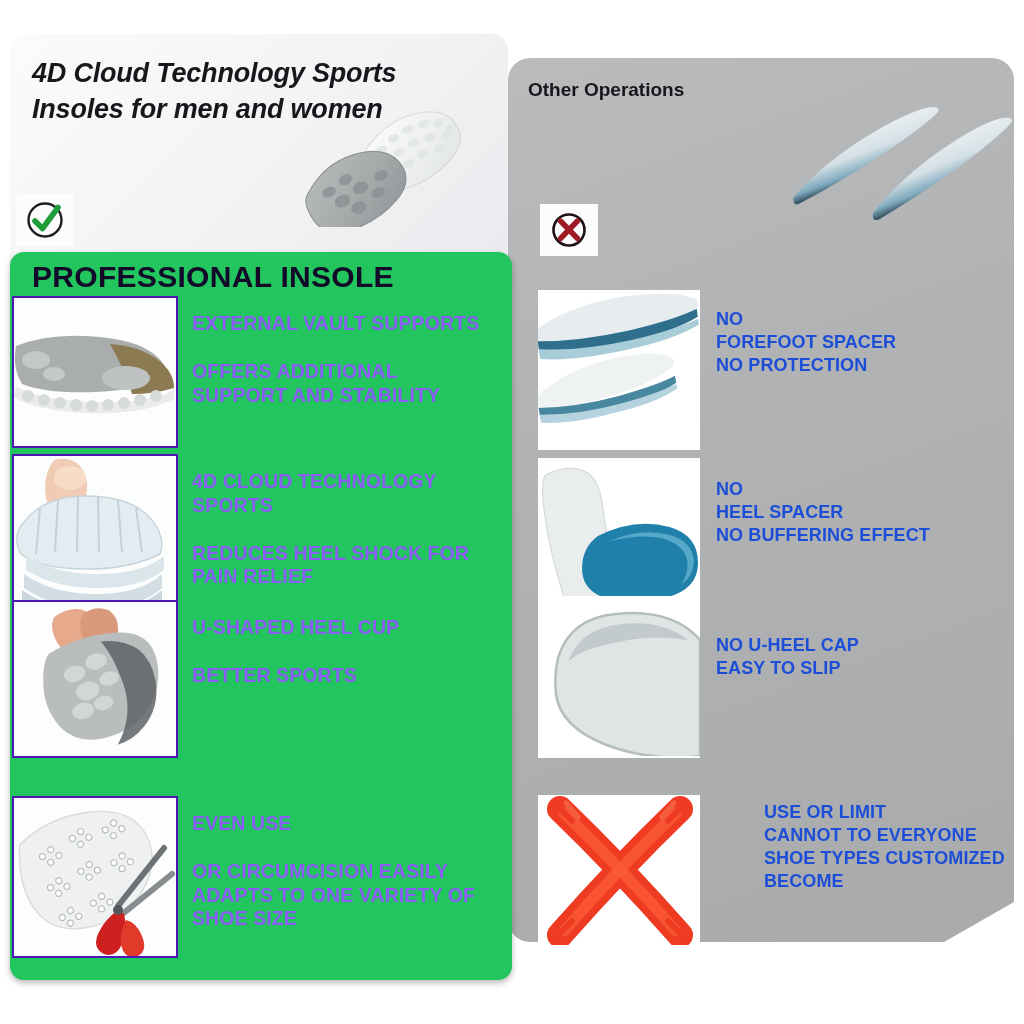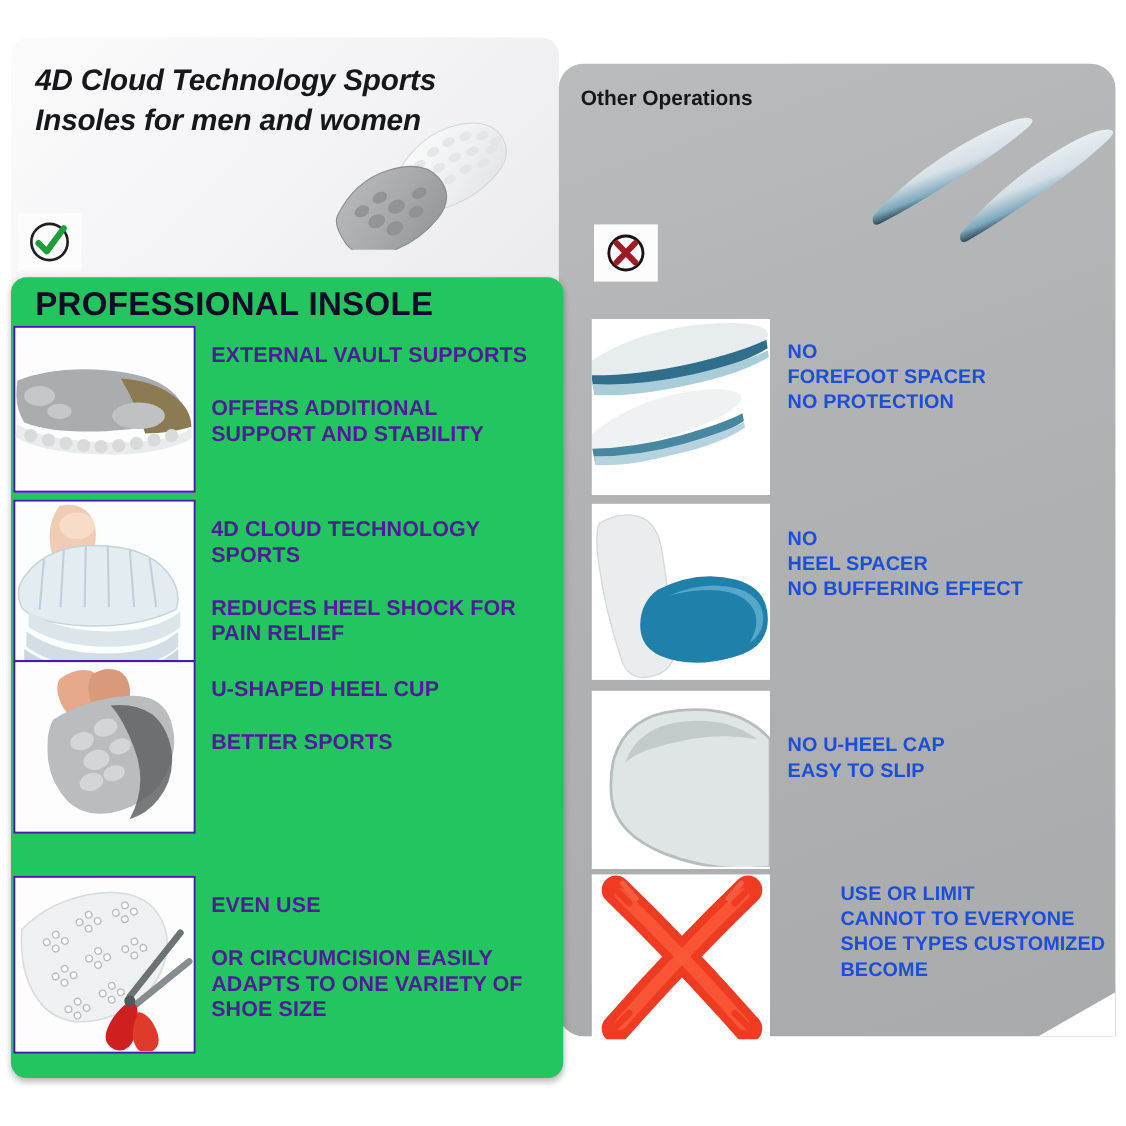--- a/index.html
+++ b/index.html
@@ -135,21 +135,21 @@
     flex: 0 0 166px;
     background: #ffffff;
     border: 2px solid #4d16b4;
     box-sizing: border-box;
     overflow: hidden;
     position: relative;
   }
   .feat-text {
     flex: 1;
     padding-left: 14px;
-    color: #4c1d95;
+    color: #8b5cf6;
     font-size: 19.5px;
     font-weight: bold;
     line-height: 1.22;
     letter-spacing: 0.1px;
   }
   .feat-text .l1 { margin-top: 16px; }
   .feat-text .l2 { margin-top: 24px; }
 
   
   .con-row {
@@ -466,21 +466,21 @@
       </g>
     </svg>
   </div>
   <div class="con-text" style="padding-top:20px;">
     <div style="white-space:pre-line;">NO
 HEEL SPACER
 NO BUFFERING EFFECT</div>
   </div>
 </div>
 
-<div class="con-row" style="top:628px; height:162px;">
+<div class="con-row" style="top:596px; height:162px;">
   <div class="con-thumb" style="height:162px;">
     <svg viewBox="0 0 162 160" width="162" height="160">
       <rect width="162" height="160" fill="#ffffff"></rect>
       <path d="M20 62 q12 -40 58 -44 q56 -6 84 26 l0 116 q-50 6 -96 -12 q-44 -18 -48 -50 q-2 -20 2 -36 z" fill="#dfe4e5" stroke="#b6bdbe" stroke-width="2.5"></path>
       <path d="M30 66 q12 -34 54 -38 q40 -4 66 16 q-34 -6 -70 2 q-40 8 -50 20 z" fill="#c3cacb"></path>
     </svg>
   </div>
   <div class="con-text" style="padding-top:38px;">
     <div style="white-space:pre-line;">NO U-HEEL CAP
 EASY TO SLIP</div>

